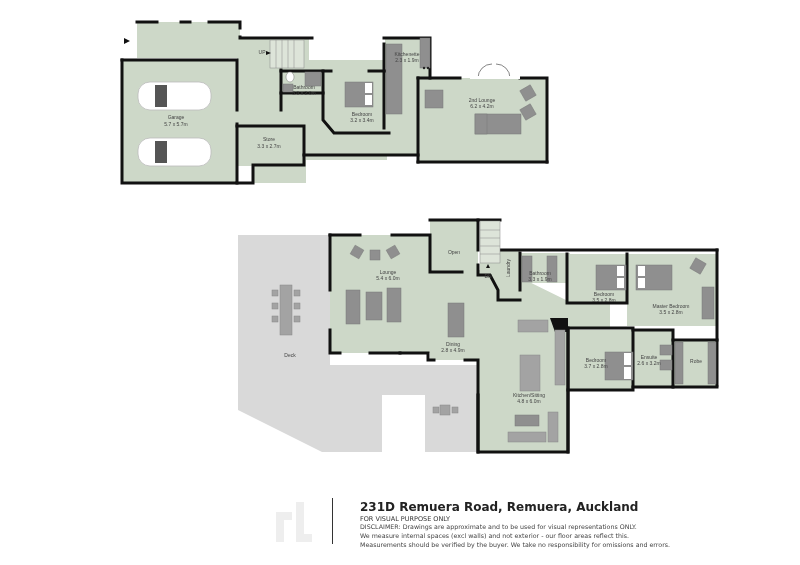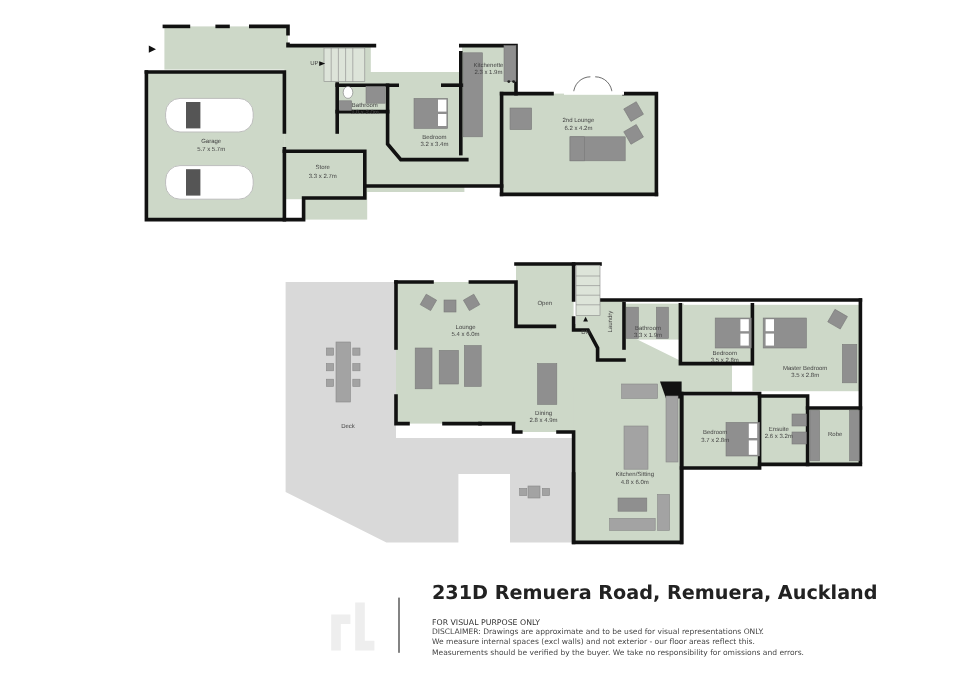--- a/index.html
+++ b/index.html
@@ -8,21 +8,21 @@
   .room { fill:#cdd8c8; }
   .deck { fill:#d9d9d9; }
   .wall { fill:none; stroke:#111; stroke-width:3; stroke-linecap:square; }
   .furn { fill:#8f8f8f; stroke:#7a7a7a; stroke-width:0.5; }
   .furn-l { fill:#a3a3a3; stroke:#888; stroke-width:0.5; }
   .white { fill:#fff; }
   .door { fill:none; stroke:#333; stroke-width:0.6; }
   .lbl { font-family:"Liberation Sans", sans-serif; font-size:5px; fill:#444; text-anchor:middle; }
   .logo { position:absolute; left:272px; top:500px; width:44px; height:44px; }
   .divider { position:absolute; left:332px; top:498px; width:1px; height:46px; background:#333; }
-  .addr { position:absolute; left:360px; top:484px; font-family:"DejaVu Sans", sans-serif; font-weight:bold; font-size:16px; color:#222; white-space:nowrap;text-align:center; }
+  .addr { position:absolute; left:360px; top:500px; font-family:"DejaVu Sans", sans-serif; font-weight:bold; font-size:12px; color:#222; white-space:nowrap;text-align:center; }
   .sub { position:absolute; left:360px; top:515px; font-family:"DejaVu Sans", sans-serif; font-weight:normal; font-size:6.5px; color:#333; }
   .disc { position:absolute; left:360px; font-family:"DejaVu Sans", sans-serif; font-size:6.3px; color:#444; white-space:nowrap; }
 </style>
 </head>
 <body>
 
 <svg class="plan" width="800" height="565" viewBox="0 0 800 565">
 
   <g>
 

